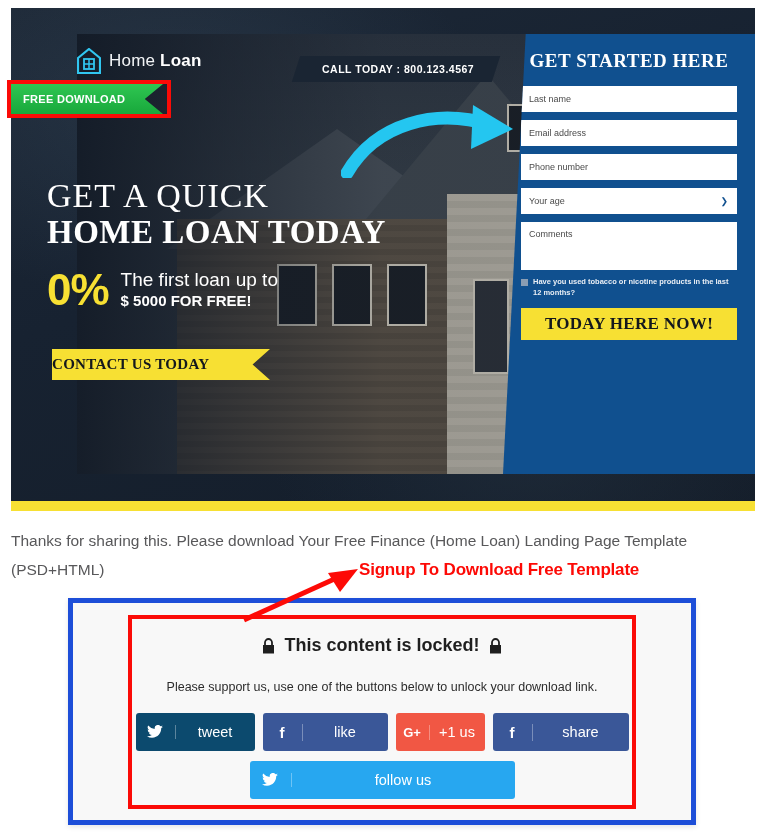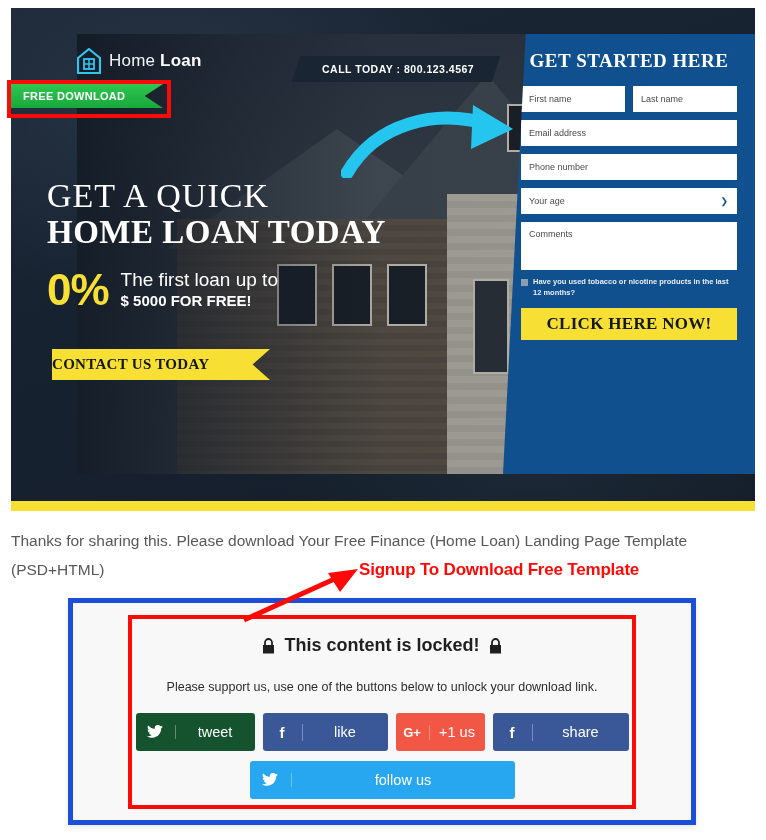--- a/index.html
+++ b/index.html
@@ -204,21 +204,21 @@
   .ribbon-hl {
     position: absolute;
     left: 7px; top: 80px;
     width: 164px; height: 38px;
     border: 4px solid #fb0b07;
     z-index: 9;
   }
   .ribbon {
     position: absolute;
     left: 11px; top: 84px;
-    height: 24px;
+    height: 30px;
     width: 152px;
     background: linear-gradient(180deg, #2fc652 0%, #18a83b 100%);
     clip-path: polygon(0 0, 100% 0, 88% 50%, 100% 100%, 0 100%);
     display: flex;
     align-items: center;
     z-index: 10;
   }
   .ribbon span {
     color: #ffffff;
     font-size: 11px;
@@ -392,21 +392,21 @@
     font-size: 15px;
     border-right: 1px solid rgba(255,255,255,.33);
   }
   .sbtn .lb {
     flex: 1;
     text-align: center;
     font-size: 14.5px;
     padding: 0 20px;
     white-space: nowrap;
   }
-  .sbtn.tweet { background: #14532d; width: 119px; }
+  .sbtn.tweet { background: #0c4a6e; width: 119px; }
   .sbtn.like  { background: #3a5798; width: 125px; }
   .sbtn.plus  { background: #f15744; width: 89px; }
   .sbtn.plus .lb { padding: 0 8px; }
   .sbtn.plus .ic { width: 34px; }
   .sbtn.share { background: #3a5798; width: 136px; }
   .btn-row2 { display: flex; justify-content: center; margin-top: 10px; }
   .sbtn.follow { background: #27a7f0; width: 265px; }
   .sbtn.follow .ic { width: 42px; }
 </style>
 </head>
@@ -467,35 +467,34 @@
     </div>
 
     <div class="cta-yellow">
       <span>CONTACT US TODAY</span>
     </div>
 
     <div class="form-panel">
       <div class="form-inner">
         <div class="form-title">GET STARTED HERE</div>
         <div class="f-row">
-          <div class="f-input">First name</div>
           <div class="f-input">Last name</div>
         </div>
         <div class="f-input full" style="margin-bottom:8px;">Email address</div>
         <div class="f-input full" style="margin-bottom:8px;">Phone number</div>
         <div class="f-select">
           <span>Your age</span>
           <span class="chev">❯</span>
         </div>
         <div class="f-textarea">Comments</div>
         <div class="f-check">
           <span class="box"></span>
           <span>Have you used tobacco or nicotine products in the last 12 months?</span>
         </div>
-        <div class="f-submit">CLICK HERE NOW!</div>
+        <div class="f-submit">TODAY HERE NOW!</div>
       </div>
     </div>
 
     <div class="yellow-strip">
       
       
     </div>
 
   </div>
 </div>

